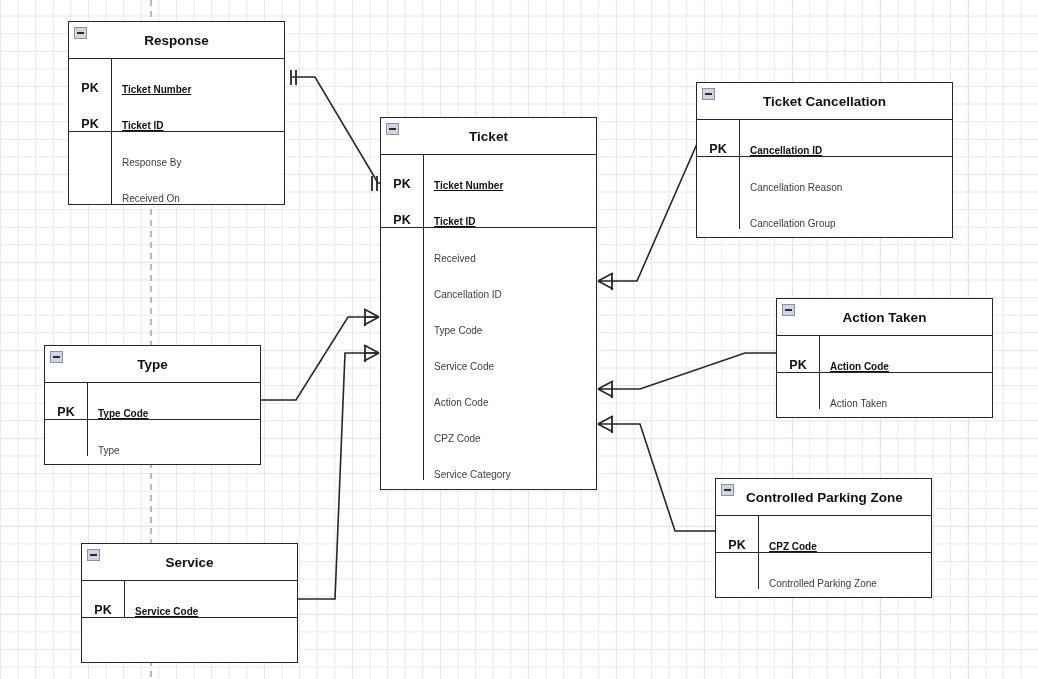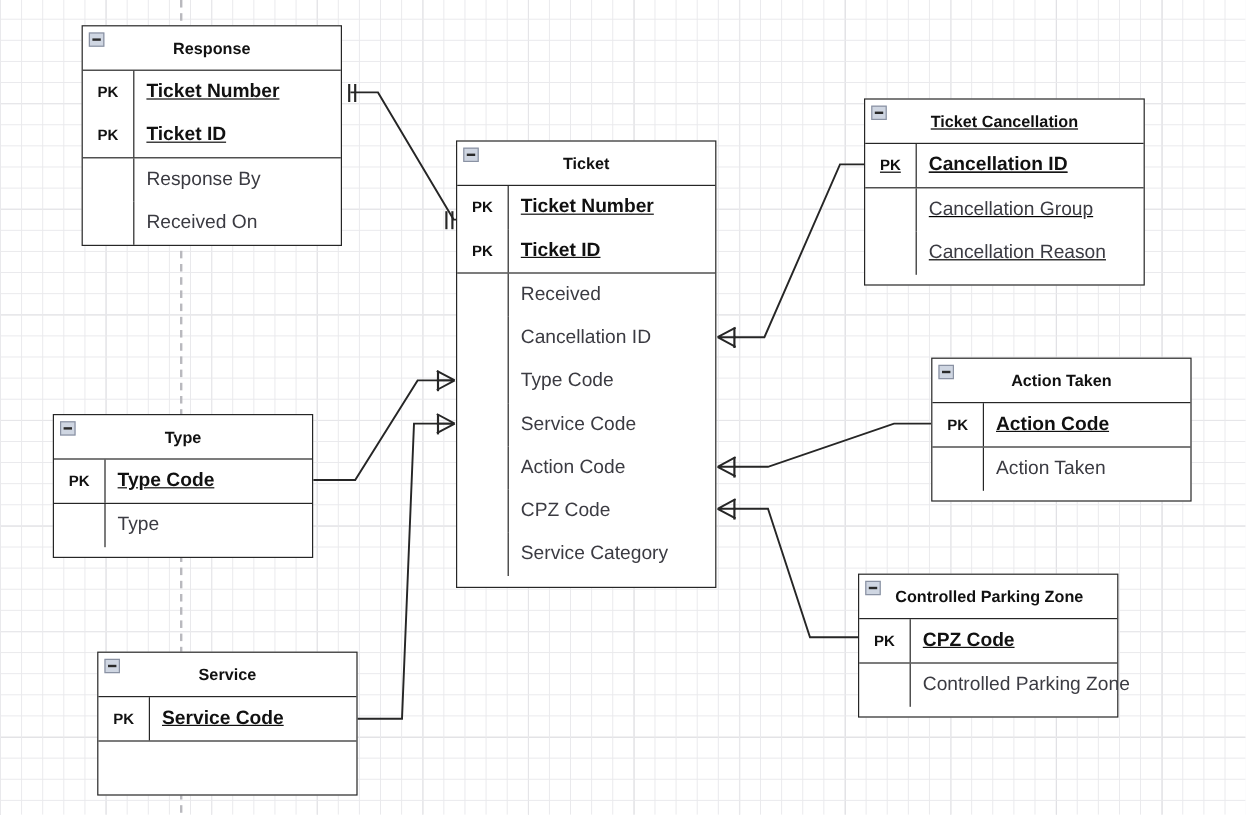--- a/index.html
+++ b/index.html
@@ -79,40 +79,40 @@
     width: 7px;
     height: 2px;
     background: #2a2a2a;
     margin: 4px auto 0 auto;
   }
   .pk-section {
     border-bottom: 1.5px solid #262626;
   }
   .row {
     display: flex;
-    align-items: center;
+    align-items: flex-end;
     height: 36px;
   }
   .c-key {
     width: 42px;
     flex: 0 0 42px;
     text-align: center;
     font-size: 12.5px;
     font-weight: bold;
     color: #111111;
   }
   .c-div {
     width: 0;
     flex: 0 0 0;
     align-self: stretch;
     border-left: 1.5px solid #262626;
   }
   .c-name {
     padding-left: 10px;
-    font-size: 16px;
+    font-size: 10px;
     color: #3b3b42;
     white-space: nowrap;
   }
   .pk-section .c-name {
     font-weight: bold;
     color: #111111;
     text-decoration: underline;
   }
   .attr-section .c-div {
     border-left: 1.5px solid #262626;
@@ -266,44 +266,44 @@
         <span class="c-div"></span>
         <span class="c-name">Service Category</span>
       </div>
       <div class="row spacer-row">
         <span class="c-key"></span>
         <span class="c-div"></span>
       </div>
     </div>
   </div>
 
-  <div class="entity" style="left:720px; top:82px; width:234px; height:156px;text-decoration:underline;">
+  <div class="entity" style="left:696px; top:82px; width:257px; height:156px;">
     <div class="ent-title">
       <span class="min-icon">
           <i></i>
         </span>
       <span>Ticket Cancellation</span>
     </div>
     <div class="pk-section">
       <div class="row">
         <span class="c-key">PK</span>
         <span class="c-div"></span>
         <span class="c-name">Cancellation ID</span>
       </div>
     </div>
     <div class="attr-section">
       <div class="row">
         <span class="c-key"></span>
         <span class="c-div"></span>
+        <span class="c-name">Cancellation Reason</span>
+      </div>
+      <div class="row">
+        <span class="c-key"></span>
+        <span class="c-div"></span>
         <span class="c-name">Cancellation Group</span>
-      </div>
-      <div class="row">
-        <span class="c-key"></span>
-        <span class="c-div"></span>
-        <span class="c-name">Cancellation Reason</span>
       </div>
       <div class="row spacer-row">
         <span class="c-key"></span>
         <span class="c-div"></span>
       </div>
     </div>
   </div>
 
   <div class="entity" style="left:776px; top:298px; width:217px; height:120px;">
     <div class="ent-title">

